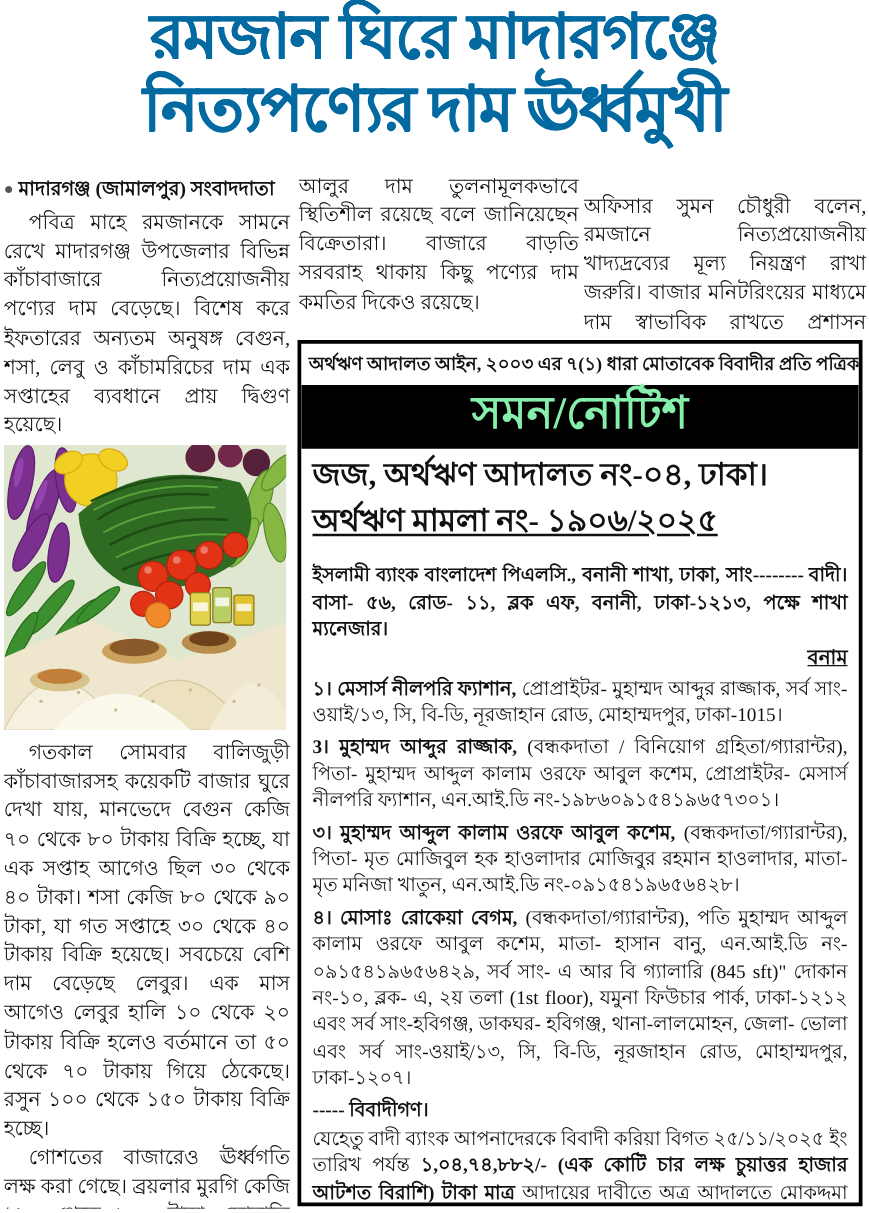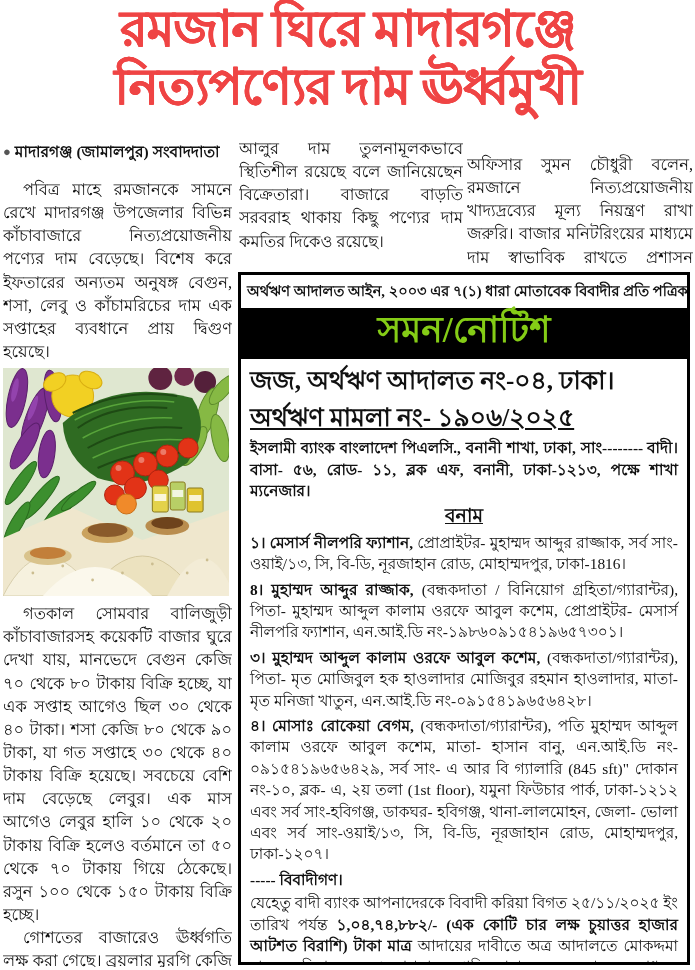--- a/index.html
+++ b/index.html
@@ -4,54 +4,54 @@
 <style>
   html,body{margin:0;padding:0;}
   body{
     width:695px;height:970px;position:relative;background:#ffffff;
     font-family:"Liberation Serif","DejaVu Serif",serif;
     color:#111;overflow:hidden;
   }
   
   .headline{
     position:absolute;top:0;left:0;right:0;text-align:center;
-    font-weight:bold;font-size:50px;line-height:1.16;color:#ef4444;
+    font-weight:bold;font-size:50px;line-height:1.16;color:#0369a1;
     letter-spacing:-1px;
     text-shadow:.6px 0 0 currentColor, 0 .4px 0 currentColor;
   }
   
   .col{position:absolute;font-size:16.3px;line-height:1.42;text-align:justify;overflow:hidden;}
   .col p{margin:0;}
   .col p.ind{text-indent:20px;}
   #col1{left:3px;top:141px;width:229px;height:826px;}
   #col2{left:239px;top:137px;width:224px;height:128px;}
   #col3{left:467px;top:153px;width:226px;height:128px;}
-  .byline{font-weight:bold;font-size:15.5px;margin-bottom:15px;text-align:left;}
+  .byline{font-weight:bold;font-size:15.5px;margin-bottom:3px;text-align:left;}
   .byline .dot{color:#555;font-size:13px;vertical-align:1px;margin-right:4px;}
   .photo{width:226px;height:228px;margin:5px 0 6px 0;display:block;}
   
   .notice{
     position:absolute;left:238px;top:272px;width:452px;height:693px;
     box-sizing:border-box;border:3px solid #000;background:#fff;overflow:hidden;
   }
   .law-line{
     font-size:14.6px;font-weight:600;text-align:center;
     padding:5px 6px 4px 6px;white-space:nowrap;overflow:hidden;
   }
   .banner{
-    background:#000;color:#84cc16;text-align:center;
+    background:#000;color:#86efac;text-align:center;
     font-size:36px;font-weight:bold;padding:1px 0 7px 0;line-height:1.2;
   }
   .notice-body{padding:3px 9px 4px 9px;font-size:15.4px;line-height:1.39;text-align:justify;}
   .center-bold{text-align:left;font-weight:bold;font-size:25px;margin:2px 0;}
-  .case-line{text-decoration:underline;margin-bottom:1px;}
+  .case-line{text-decoration:underline;margin-bottom:14px;}
   .plaintiff{margin:1px 0 2px 0;font-weight:bold;}
   .plaintiff .bank{font-size:15px;}
   .tag-right{float:right;font-weight:bold;}
-  .banam{text-align:center;font-weight:bold;font-size:19px;text-decoration:underline;margin:1px 0 2px 0;}
+  .banam{text-align:right;font-weight:bold;font-size:16px;text-decoration:underline;margin:1px 0 2px 0;}
   .defendant{margin:2px 0 4px 0;}
   .defendant .lead{font-weight:bold;}
   .def-tag{font-weight:bold;margin:0 2px 2px 0;}
   .bold{font-weight:bold;}
 </style>
 </head>
 <body>
 
 <div class="headline">
   <div>রমজান ঘিরে মাদারগঞ্জে</div>
@@ -187,24 +187,24 @@
   <div class="notice-body">
     <div class="center-bold">জজ, অর্থঋণ আদালত নং-০৪, ঢাকা।</div>
     <div class="center-bold case-line">অর্থঋণ মামলা নং- ১৯০৬/২০২৫</div>
     <div class="plaintiff">
       <span class="tag-right">------- বাদী।</span>
       <span class="bank">ইসলামী ব্যাংক বাংলাদেশ পিএলসি.,</span><span> বনানী শাখা, ঢাকা, সাং- বাসা- ৫৬, রোড- ১১, ব্লক এফ, বনানী, ঢাকা-১২১৩, পক্ষে শাখা ম্যনেজার।</span>
     </div>
     <div class="banam">বনাম</div>
 
     <p class="defendant">
-      <span class="lead">১। মেসার্স নীলপরি ফ্যাশান,</span><span> প্রোপ্রাইটর- মুহাম্মদ আব্দুর রাজ্জাক, সর্ব সাং- ওয়াই/১৩, সি, বি-ডি, নূরজাহান রোড, মোহাম্মদপুর, ঢাকা-1816।</span>
-    </p>
-    <p class="defendant">
-      <span class="lead">8। মুহাম্মদ আব্দুর রাজ্জাক,</span><span> (বন্ধকদাতা / বিনিয়োগ গ্রহিতা/গ্যারান্টর), পিতা- মুহাম্মদ আব্দুল কালাম ওরফে আবুল কশেম, প্রোপ্রাইটর- মেসার্স নীলপরি ফ্যাশান, এন.আই.ডি নং-১৯৮৬০৯১৫৪১৯৬৫৭৩০১।</span>
+      <span class="lead">১। মেসার্স নীলপরি ফ্যাশান,</span><span> প্রোপ্রাইটর- মুহাম্মদ আব্দুর রাজ্জাক, সর্ব সাং- ওয়াই/১৩, সি, বি-ডি, নূরজাহান রোড, মোহাম্মদপুর, ঢাকা-1015।</span>
+    </p>
+    <p class="defendant">
+      <span class="lead">3। মুহাম্মদ আব্দুর রাজ্জাক,</span><span> (বন্ধকদাতা / বিনিয়োগ গ্রহিতা/গ্যারান্টর), পিতা- মুহাম্মদ আব্দুল কালাম ওরফে আবুল কশেম, প্রোপ্রাইটর- মেসার্স নীলপরি ফ্যাশান, এন.আই.ডি নং-১৯৮৬০৯১৫৪১৯৬৫৭৩০১।</span>
     </p>
     <p class="defendant">
       <span class="lead">৩। মুহাম্মদ আব্দুল কালাম ওরফে আবুল কশেম,</span><span> (বন্ধকদাতা/গ্যারান্টর), পিতা- মৃত মোজিবুল হক হাওলাদার মোজিবুর রহমান হাওলাদার, মাতা- মৃত মনিজা খাতুন, এন.আই.ডি নং-০৯১৫৪১৯৬৫৬৪২৮।</span>
     </p>
     <p class="defendant">
       <span class="lead">৪। মোসাঃ রোকেয়া বেগম,</span><span> (বন্ধকদাতা/গ্যারান্টর), পতি মুহাম্মদ আব্দুল কালাম ওরফে আবুল কশেম, মাতা- হাসান বানু, এন.আই.ডি নং- ০৯১৫৪১৯৬৫৬৪২৯, সর্ব সাং- এ আর বি গ্যালারি (845 sft)" দোকান নং-১০, ব্লক- এ, ২য় তলা (1st floor), যমুনা ফিউচার পার্ক, ঢাকা-১২১২ এবং সর্ব সাং-হবিগঞ্জ, ডাকঘর- হবিগঞ্জ, থানা-লালমোহন, জেলা- ভোলা এবং সর্ব সাং-ওয়াই/১৩, সি, বি-ডি, নূরজাহান রোড, মোহাম্মদপুর, ঢাকা-১২০৭।</span>
     </p>
     <div class="def-tag">----- বিবাদীগণ।</div>
 
     <p style="margin:0;">

